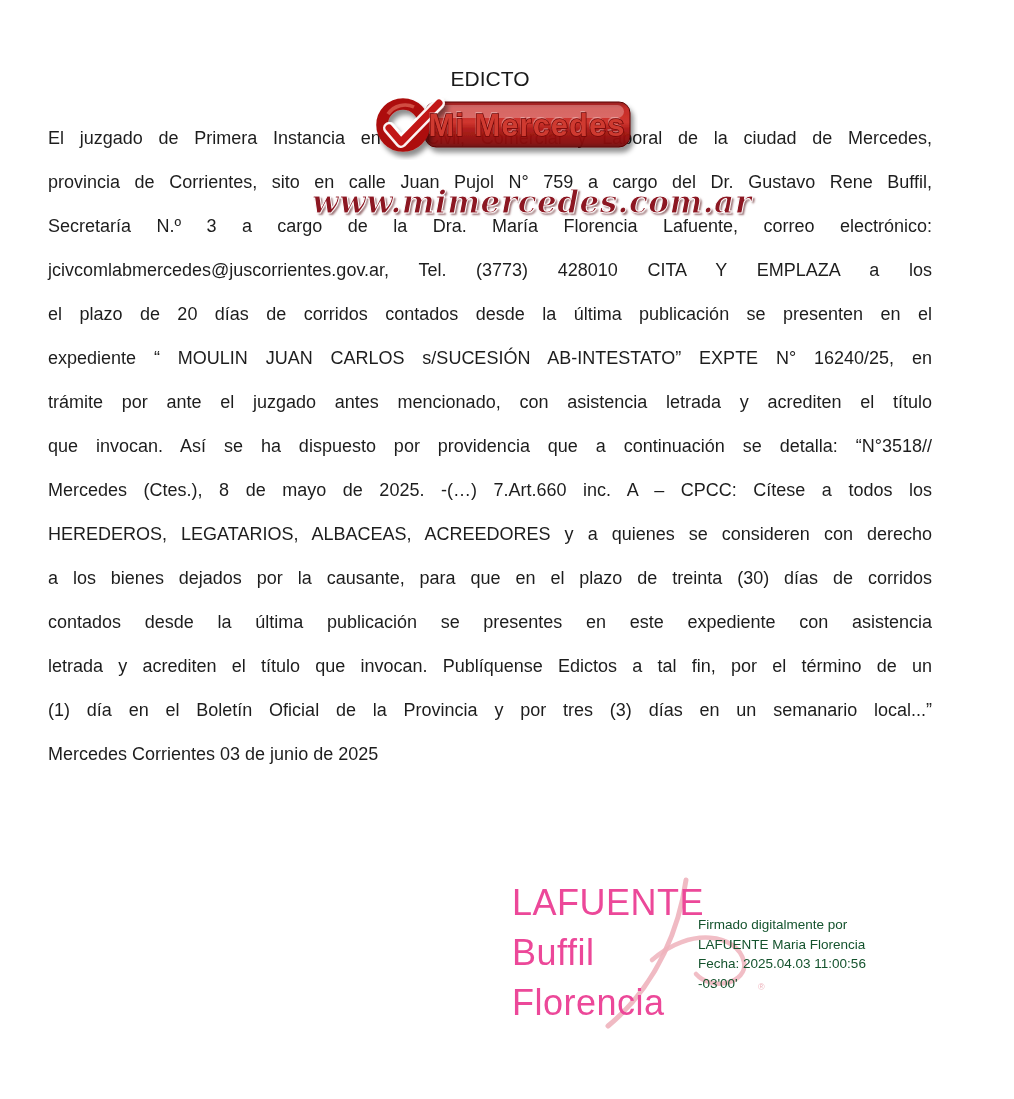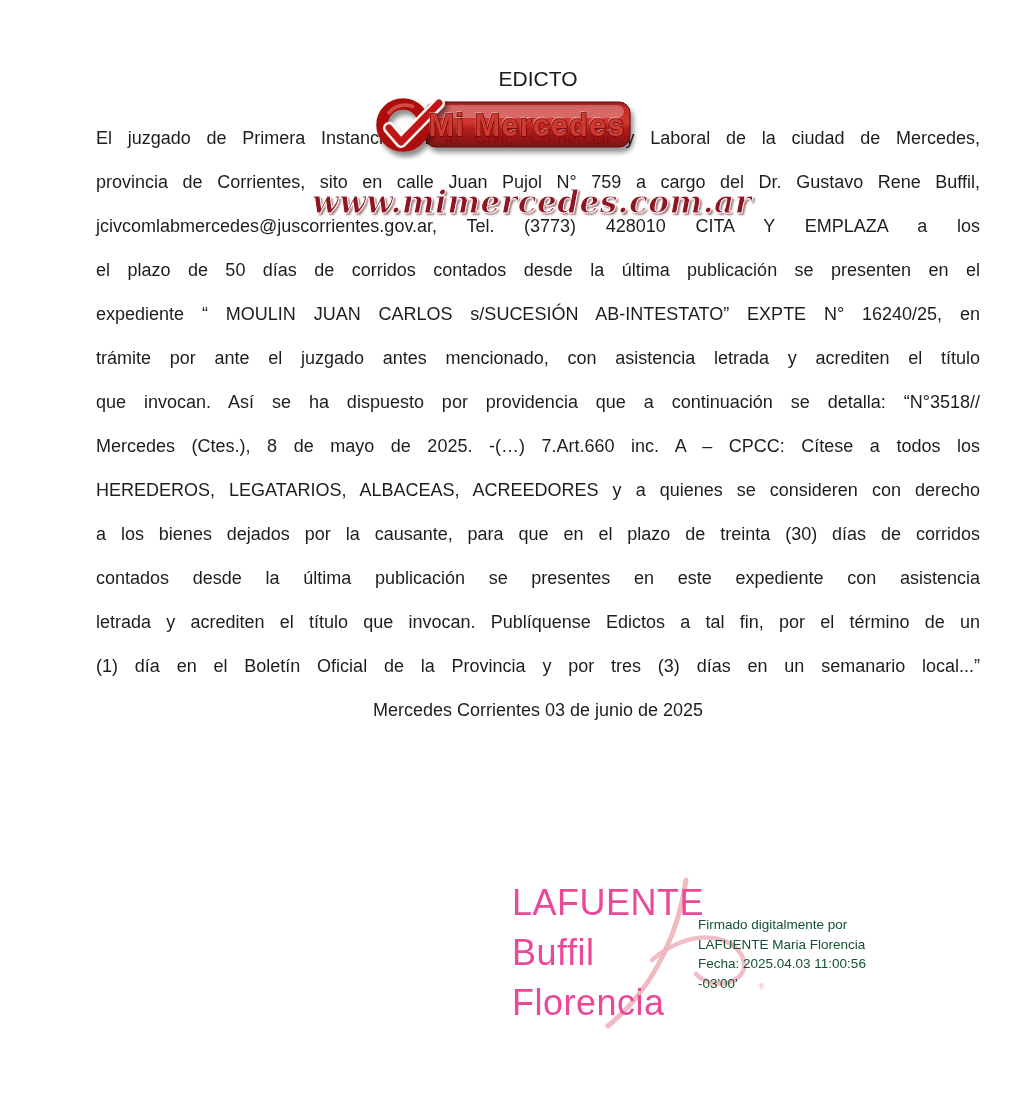--- a/index.html
+++ b/index.html
@@ -1,28 +1,28 @@
 <!DOCTYPE html>
 <html><head>
 <meta charset="utf-8">
 <style>
   html,body{margin:0;padding:0;background:#888;}
   .page{
     position:relative;width:1014px;height:1099px;background:#ffffff;
     margin:0 auto;overflow:hidden;
     font-family:"Liberation Sans",sans-serif;color:#1d1d1d;
   }
-  .doc{position:absolute;left:48px;top:64px;width:884px;margin-left:48px;}
+  .doc{position:absolute;left:48px;top:64px;width:884px;}
   .heading{height:52px;text-align:center;font-size:21px;line-height:30px;color:#1a1a1a;}
   .line{
     font-size:18px;line-height:44px;height:44px;
     text-align:justify;text-align-last:justify;
     white-space:nowrap;overflow:visible;color:#1d1d1d;
   }
-  .closing{font-size:18px;line-height:44px;height:44px;text-align:center;color:#1d1d1d;}
+  .closing{font-size:18px;line-height:44px;height:44px;text-align:left;color:#1d1d1d;}
 
   
   .logo{position:absolute;left:376px;top:94px;width:262px;height:66px;z-index:6;}
   .logo svg{display:block;}
 
   
   .wm-url{
     position:absolute;left:312px;top:168px;z-index:5;
     font-family:"DejaVu Serif",serif;font-style:italic;font-weight:bold;
     font-size:31px;letter-spacing:.5px;color:#8c1722;
@@ -46,22 +46,23 @@
 </head>
 <body>
 
 <div class="page">
 
   <div class="doc">
     <div class="heading">EDICTO</div>
     <div>
         <div class="line">El juzgado de Primera Instancia en lo Civil, Comercial y Laboral de la ciudad de Mercedes,</div>
         <div class="line">provincia de Corrientes, sito en calle Juan Pujol N° 759 a cargo del Dr. Gustavo Rene Buffil,</div>
+        <div class="line">Secretaría N.º 3 a cargo de la Dra. María Florencia Lafuente, correo electrónico:</div>
         <div class="line">jcivcomlabmercedes@juscorrientes.gov.ar, Tel. (3773) 428010 CITA Y EMPLAZA a los</div>
-        <div class="line">el plazo de 50 días de corridos contados desde la última publicación se presenten en el</div>
+        <div class="line">el plazo de 20 días de corridos contados desde la última publicación se presenten en el</div>
         <div class="line">expediente “ MOULIN JUAN CARLOS s/SUCESIÓN AB-INTESTATO” EXPTE N° 16240/25, en</div>
         <div class="line">trámite por ante el juzgado antes mencionado, con asistencia letrada y acrediten el título</div>
         <div class="line">que invocan. Así se ha dispuesto por providencia que a continuación se detalla: “N°3518//</div>
         <div class="line">Mercedes (Ctes.), 8 de mayo de 2025. -(…) 7.Art.660 inc.  A – CPCC: Cítese a todos los</div>
         <div class="line">HEREDEROS, LEGATARIOS, ALBACEAS, ACREEDORES y a quienes se consideren con derecho</div>
         <div class="line">a los bienes dejados por la causante, para que en el plazo de treinta (30) días de corridos</div>
         <div class="line">contados desde la última publicación se presentes en este expediente con asistencia</div>
         <div class="line">letrada y acrediten el título que invocan. Publíquense Edictos a tal fin, por el término de un</div>
         <div class="line">(1) día en el Boletín Oficial de la Provincia y por tres (3) días en un semanario local...”</div>
       </div>

